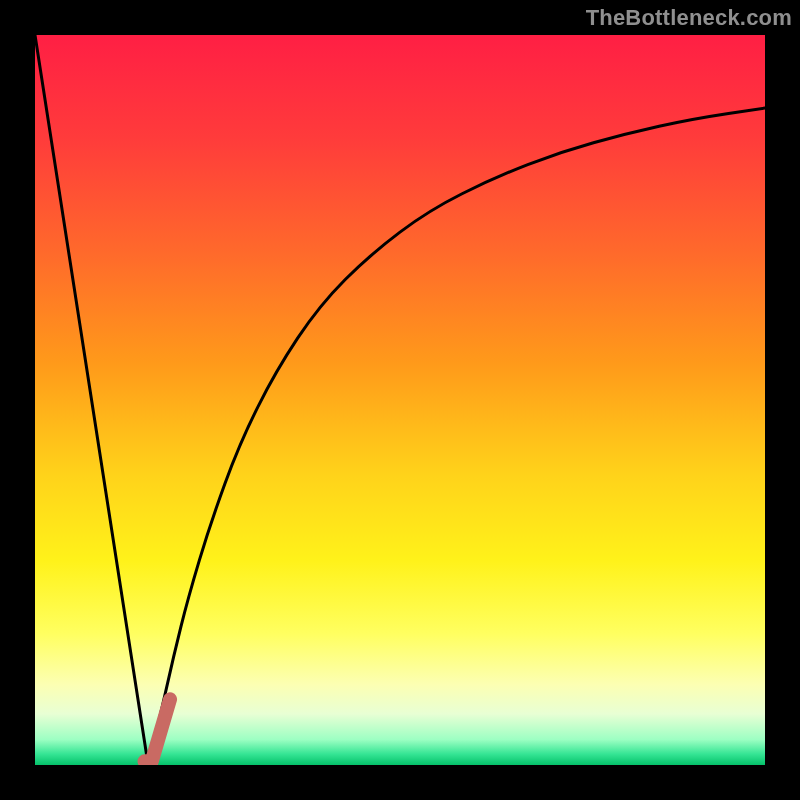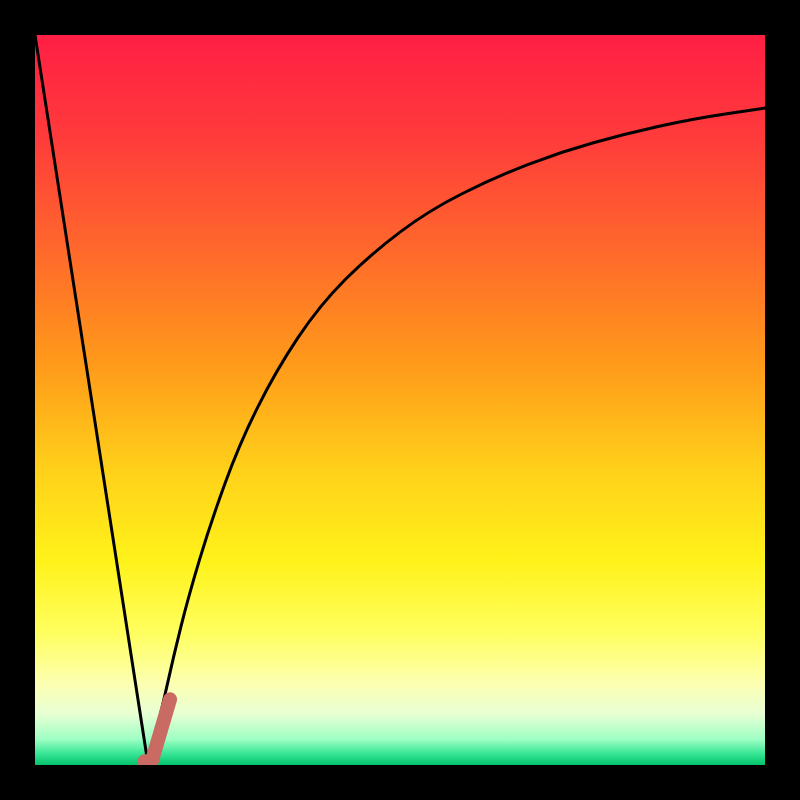--- a/index.html
+++ b/index.html
@@ -36,20 +36,21 @@
   }
   svg {
     display: block;
   }
 </style>
 </head>
 <body>
 
 <div class="chart-outer">
 
+  <div class="watermark">TheBottleneck.com</div>
 
   <div class="plot-area">
     <svg viewBox="0 0 730 730" width="730" height="730">
 
       <defs>
         <linearGradient id="bg-grad" x1="0" y1="0" x2="0" y2="1">
         <stop offset="0%" stop-color="#ff1f44"></stop>
             <stop offset="14.000000000000002%" stop-color="#ff3b3b"></stop>
             <stop offset="30%" stop-color="#ff6a2b"></stop>
             <stop offset="45%" stop-color="#ff9a1a"></stop>

